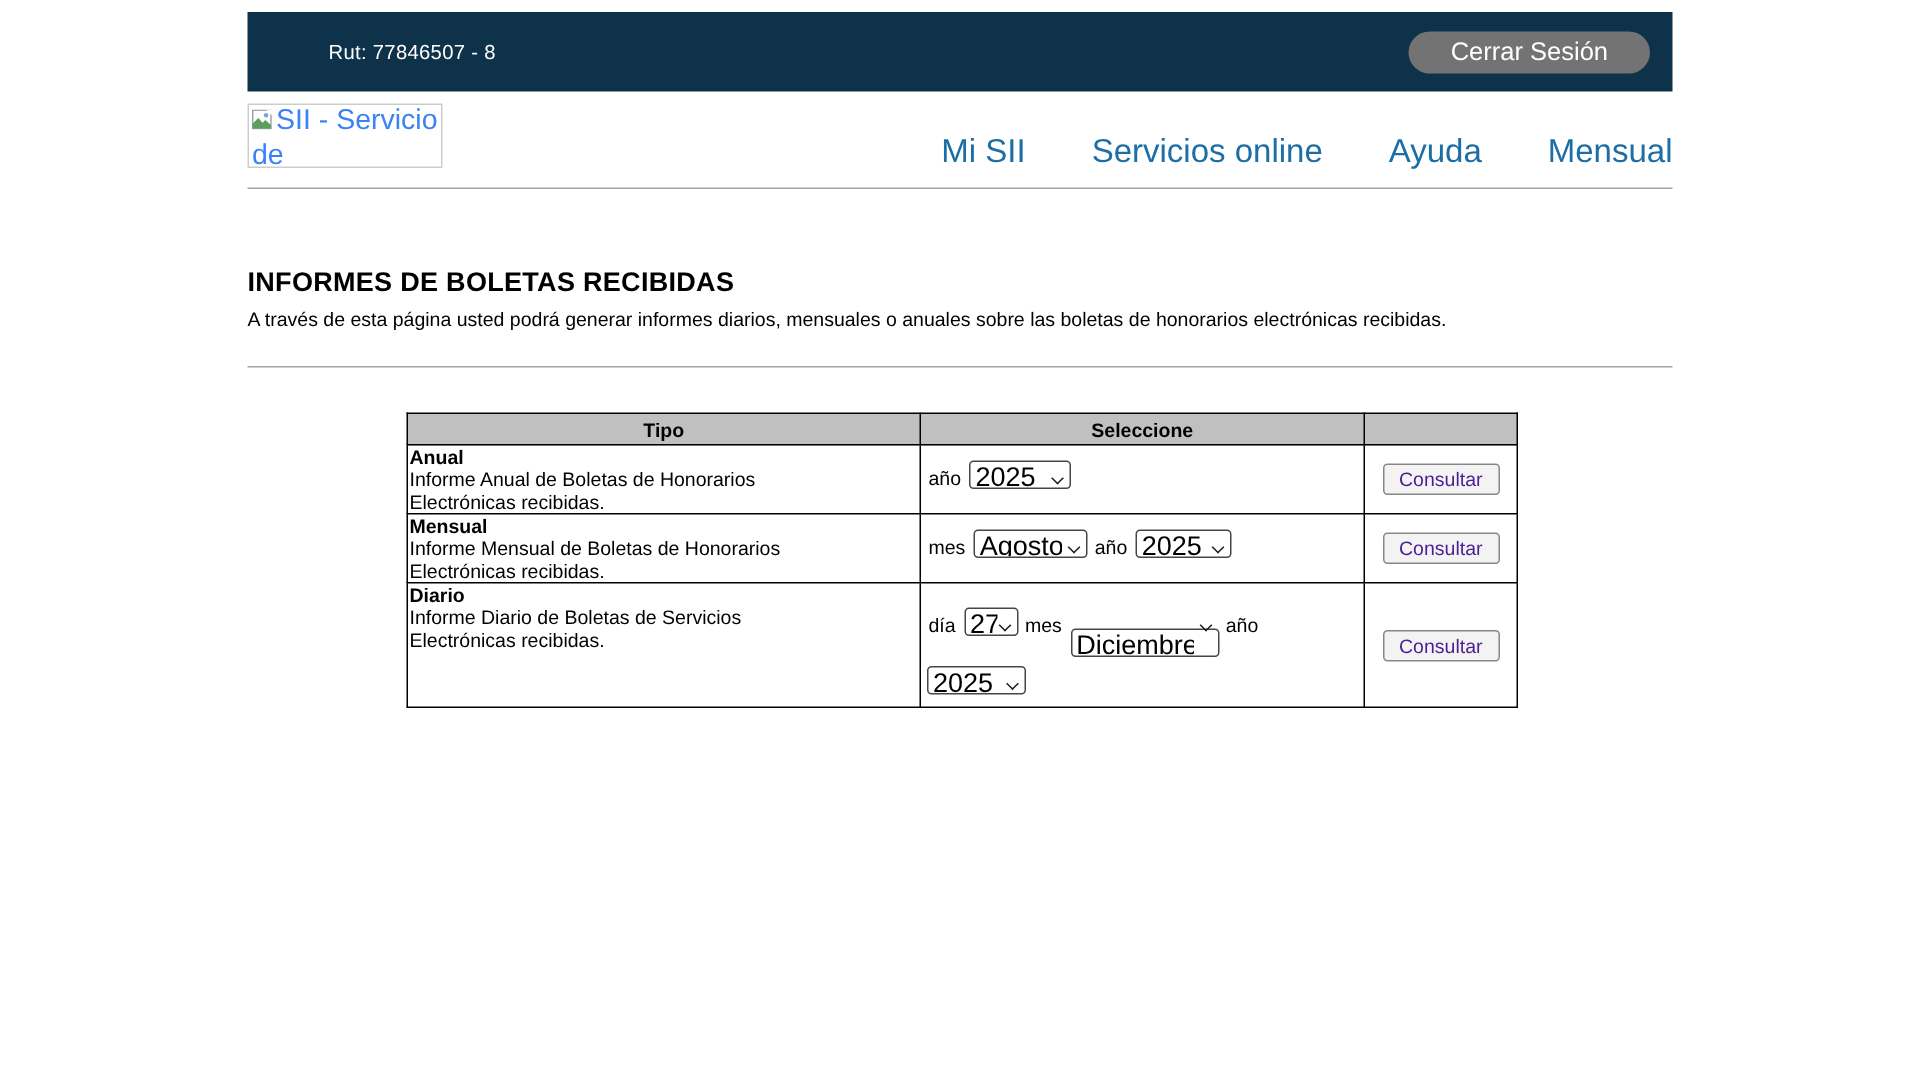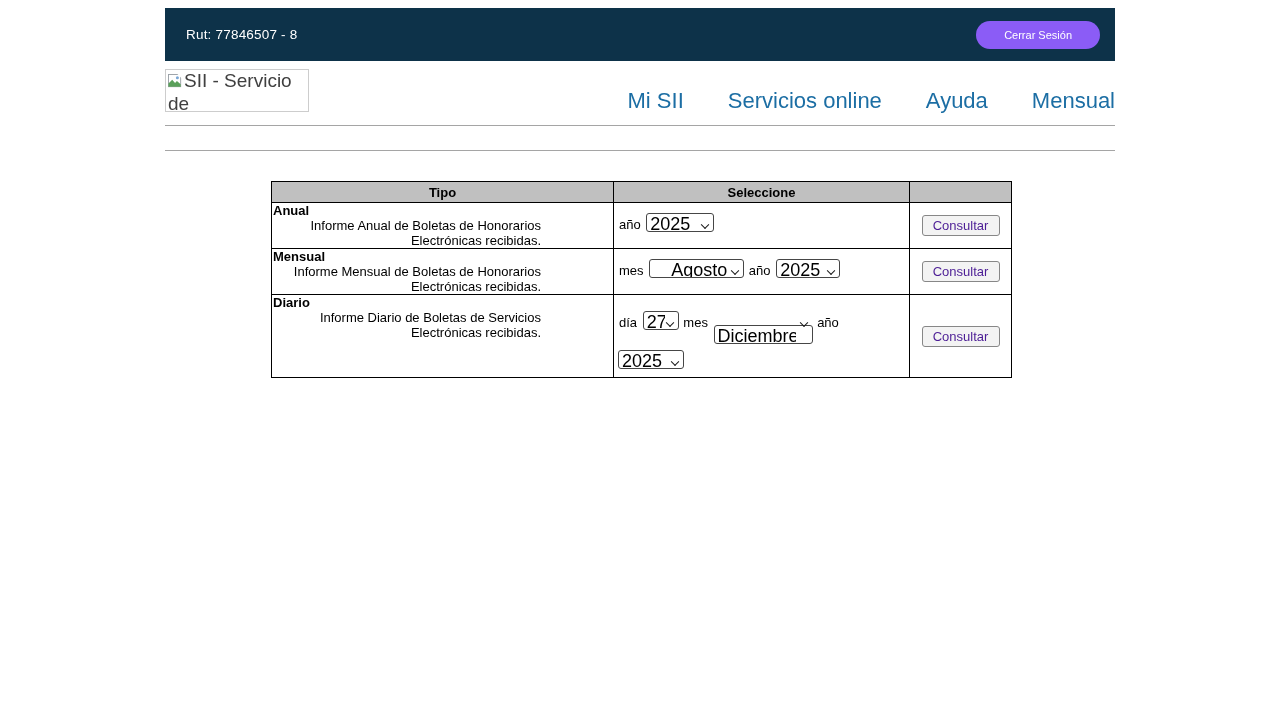--- a/index.html
+++ b/index.html
@@ -7,32 +7,32 @@
   body { font-family: "Liberation Sans", sans-serif; color: #000; width: 1280px; height: 720px; overflow: hidden; }
 
   .page { width: 950px; margin: 8px auto 0 auto; }
 
   
   .topbar {
     height: 53px; background: #0d3249; display: flex;
     align-items: center; justify-content: space-between;
     padding: 0 15px 0 21px;
   }
-  .rut { color: #ffffff; font-size: 13.5px; letter-spacing: 0.2px; }
+  .rut { color: #ffffff; font-size: 13.5px; letter-spacing: 0.2px; margin-left: 33px; }
   .logout-btn {
-    background: #8b5cf6; color: #ffffff; border: none; cursor: pointer;
-    height: 28px; padding: 0 28px; border-radius: 14px; font-size: 11px;
+    background: #737373; color: #ffffff; border: none; cursor: pointer;
+    height: 28px; padding: 0 28px; border-radius: 14px; font-size: 17px;
     font-family: "Liberation Sans", sans-serif;
   }
 
   
   .logo-row { margin-top: 8px; height: 44px; display: flex; align-items: center; justify-content: space-between; }
   .logo-broken {
-    width: 144px; height: 43px; border: 1px solid #cdcdcd; overflow: hidden;
-    color: #404040; font-size: 19px; line-height: 21px; align-self: flex-start;
+    width: 130px; height: 43px; border: 1px solid #cdcdcd; overflow: hidden;
+    color: #3b82f6; font-size: 19px; line-height: 21px; align-self: flex-start;
     padding-left: 2px; cursor: pointer;
   }
   .logo-broken .brk-ico { display: inline-block; vertical-align: -2px; margin-right: 1px; }
   .nav { display: flex; gap: 44px; margin-top: 20px; }
   .nav a { color: #1c6ea4; font-size: 22px; text-decoration: none; cursor: pointer; }
 
   .rule { height: 1px; background: #a5a5a5; border: none; margin: 0; }
   .rule-top { margin-top: 12px; }
   .rule-mid { margin-top: 24px; }
 
@@ -46,41 +46,41 @@
 
   table.reports { border-collapse: collapse; width: 740px; table-layout: fixed; }
   table.reports th, table.reports td { border: 1px solid #000; font-size: 13px; }
   table.reports th {
     background: #c0c0c0; font-weight: bold; height: 21px; text-align: center; padding: 0; margin-left: 35px;
   }
   col.c-tipo { width: 342px; } col.c-sel { width: 296px; } col.c-btn { width: 102px; }
 
   td.cell-tipo { vertical-align: top; padding: 0 2px 0 1px; height: 46px; }
   .row-type { font-weight: bold; line-height: 15px; }
-  .row-desc { line-height: 15px; max-width: 268px; text-align: right; }
+  .row-desc { line-height: 15px; max-width: 268px; }
 
   td.cell-sel { vertical-align: middle; padding: 2px 2px 2px 4px; line-height: 24px; }
   td.cell-btn { vertical-align: middle; text-align: center; }
 
   .fld-label { margin: 0 2px 0 1px; }
 
   .select-wrap { position: relative; display: inline-block; vertical-align: middle; }
   .select-wrap select {
     appearance: none; -webkit-appearance: none;
     font-family: "Liberation Sans", sans-serif; font-size: 18px;
     height: 19px; border: 1px solid #464646; border-radius: 3px;
     background: #ffffff; padding: 0 16px 0 3px; color: #000; cursor: pointer;
   }
   .select-wrap::after {
     content: ""; position: absolute; right: 6px; top: 50%; width: 5px; height: 5px;
     border-right: 1.6px solid #1a1a1a; border-bottom: 1.6px solid #1a1a1a;
     transform: translateY(-70%) rotate(45deg); pointer-events: none;
   }
   .w-y1 select { width: 68px; }
-  .w-m2 select { width: 95px; text-align: right; }
+  .w-m2 select { width: 76px; text-align: right; }
   .w-y2 select { width: 64px; }
   .w-d3 select { width: 36px; padding-right: 13px; }
   .w-m3 select { width: 99px; margin-top: 28px; }
   .w-y3 select { width: 66px; }
 
   .btn-consultar {
     width: 78px; height: 21px; font-size: 13px; font-family: "Liberation Sans", sans-serif;
     background: #f3f3f3; border: 1px solid #878787; border-radius: 3px; color: #4c1d95;
     cursor: pointer; padding: 0;
   }
@@ -109,20 +109,22 @@
     <div class="nav">
       <a>Mi SII</a>
       <a>Servicios online</a>
       <a>Ayuda</a>
       <a>Mensual</a>
     </div>
   </div>
 
   <div class="rule rule-top"></div>
 
+  <h1 class="page-title">INFORMES DE BOLETAS RECIBIDAS</h1>
+  <p class="page-desc">A través de esta página usted podrá generar informes diarios, mensuales o anuales sobre las boletas de honorarios electrónicas recibidas.</p>
 
   <div class="rule rule-mid"></div>
 
   <div class="consult">
 
     <table class="reports">
       <colgroup>
           <col class="c-tipo">
           <col class="c-sel">
           <col class="c-btn">

